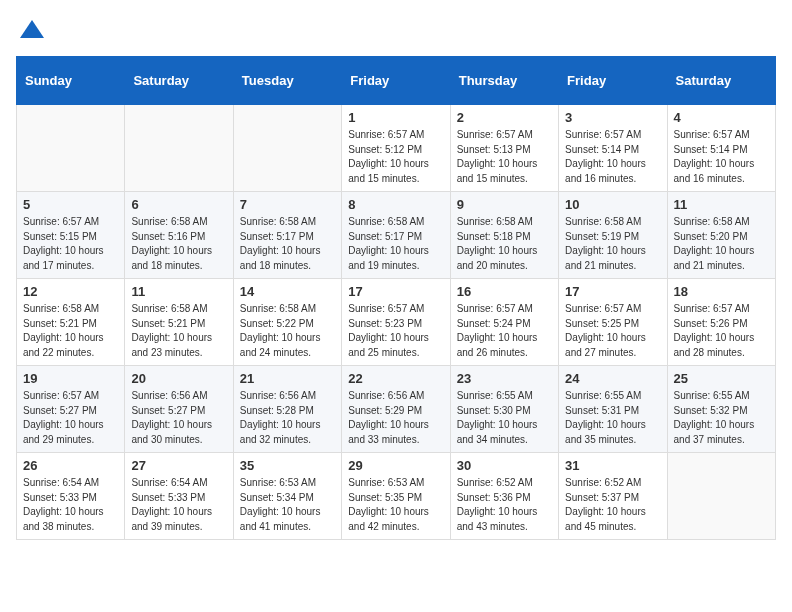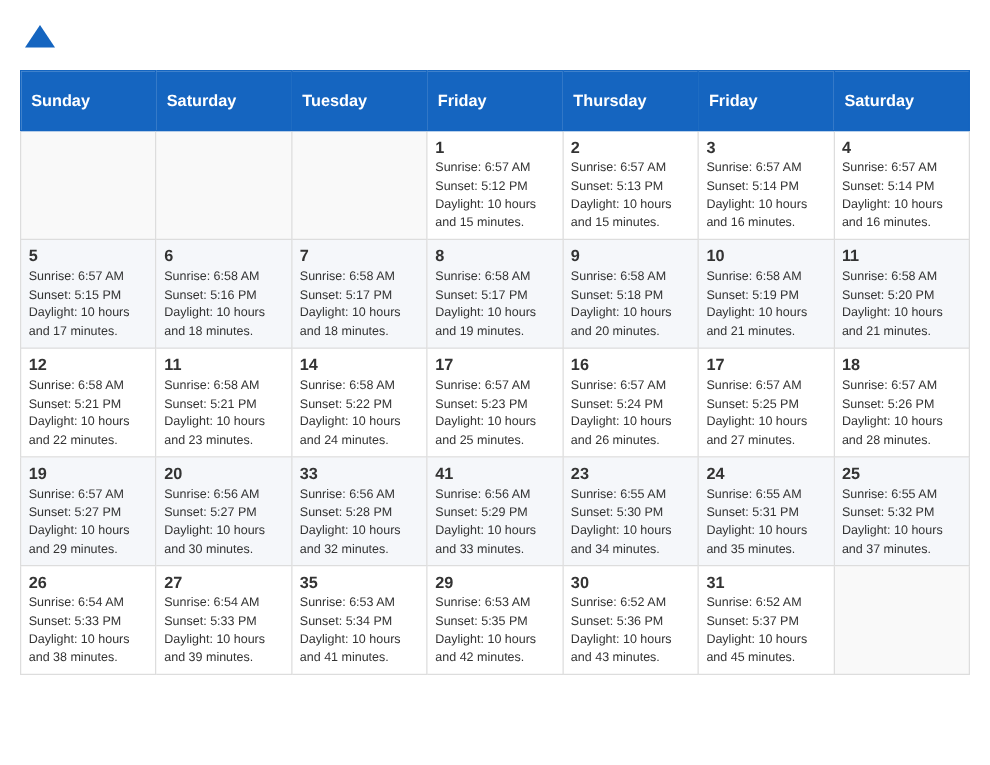--- a/index.html
+++ b/index.html
@@ -269,28 +269,28 @@
 and 29 minutes.</div>
         </td>
         <td>
           <div class="day-num">20</div>
           <div class="day-info" style="white-space: pre-line;">Sunrise: 6:56 AM
 Sunset: 5:27 PM
 Daylight: 10 hours
 and 30 minutes.</div>
         </td>
         <td>
-          <div class="day-num">33</div>
+          <div class="day-num">21</div>
           <div class="day-info" style="white-space: pre-line;">Sunrise: 6:56 AM
 Sunset: 5:28 PM
 Daylight: 10 hours
 and 32 minutes.</div>
         </td>
         <td>
-          <div class="day-num">41</div>
+          <div class="day-num">22</div>
           <div class="day-info" style="white-space: pre-line;">Sunrise: 6:56 AM
 Sunset: 5:29 PM
 Daylight: 10 hours
 and 33 minutes.</div>
         </td>
         <td>
           <div class="day-num">23</div>
           <div class="day-info" style="white-space: pre-line;">Sunrise: 6:55 AM
 Sunset: 5:30 PM
 Daylight: 10 hours

